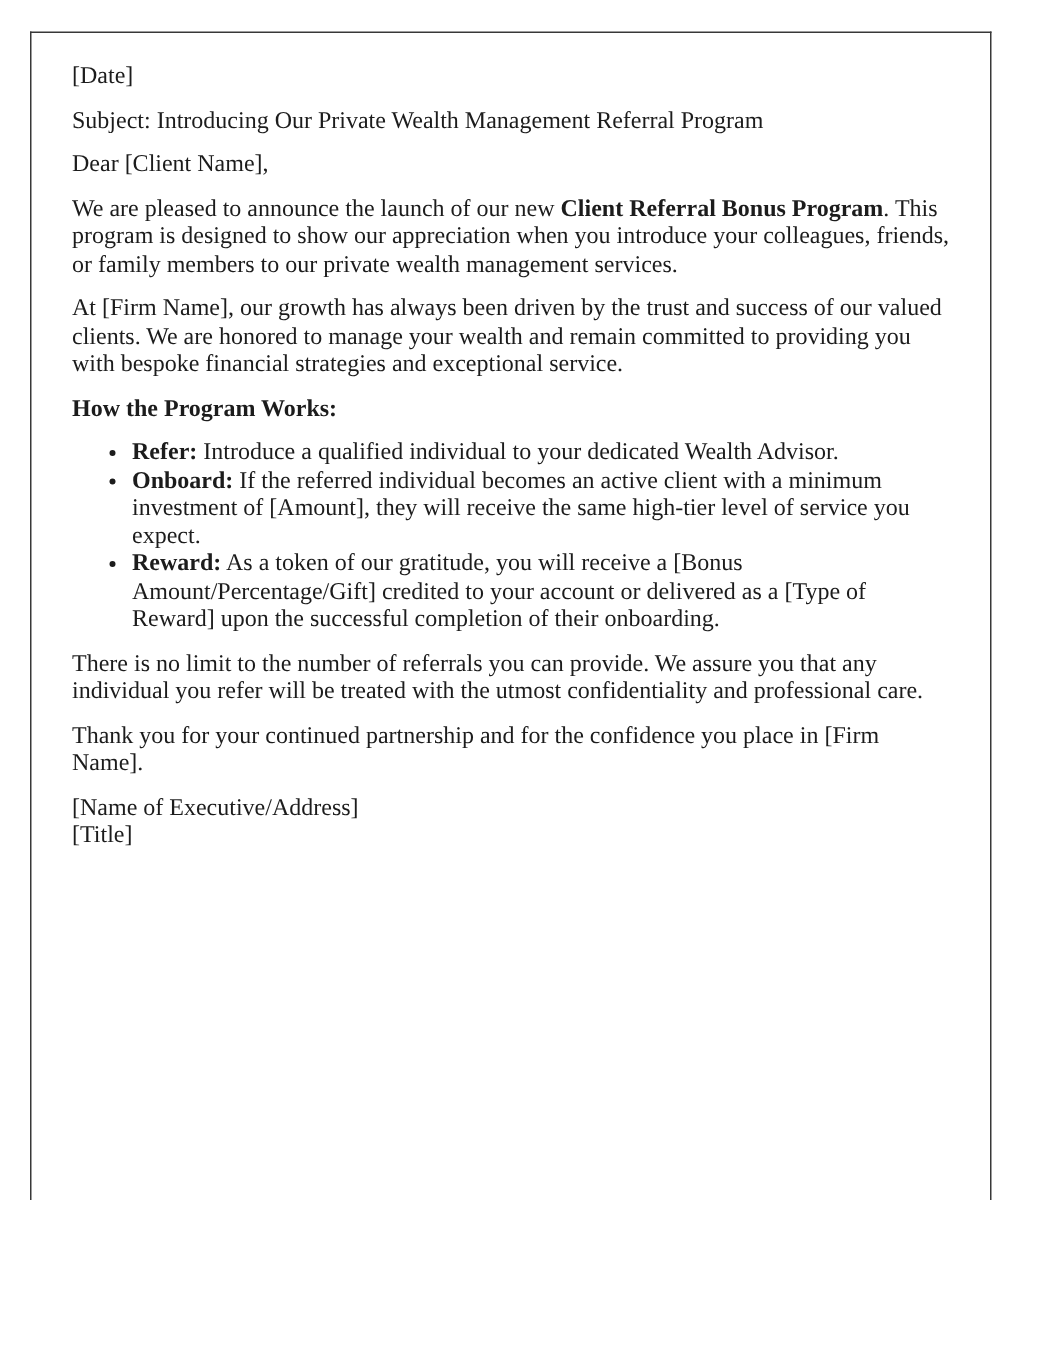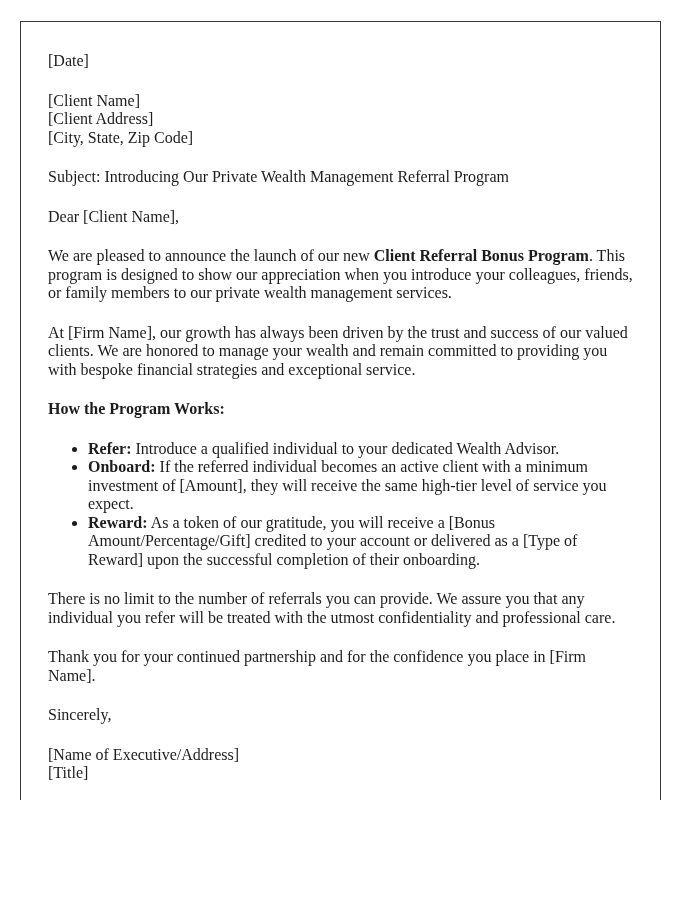--- a/index.html
+++ b/index.html
@@ -21,38 +21,37 @@
     border-bottom: none;
     overflow: hidden;
     background: #ffffff;
     padding: 9px 27px 0 27px;
     font-family: "Liberation Serif", "DejaVu Serif", serif;
     font-size: 16px;
     line-height: 18.5px;
     color: #1c1c1c;
   }
   .page-frame p, .page-frame ul {
-    margin: 21px 0;
+    margin: 11px 0;
     padding: 0;
   }
   .page-frame ul {
     padding-left: 40px;
     list-style-type: disc;
     font-family: Liberation Serif, serif;
   }
   .bold { font-weight: bold; }
 </style>
 </head>
 <body>
 
 <div class="page-frame">
 
   <p>[Date]</p>
 
-  <p><span>[Client Name]</span><br><span>[Client Address]</span><br><span>[City, State, Zip Code]</span></p>
 
   <p>Subject: Introducing Our Private Wealth Management Referral Program</p>
 
   <p>Dear [Client Name],</p>
 
   <p><span>We are pleased to announce the launch of our new </span><span class="bold">Client Referral Bonus Program</span><span>. This program is designed to show our appreciation when you introduce your colleagues, friends, or family members to our private wealth management services.</span></p>
 
   <p>At [Firm Name], our growth has always been driven by the trust and success of our valued clients. We are honored to manage your wealth and remain committed to providing you with bespoke financial strategies and exceptional service.</p>
 
   <p class="bold">How the Program Works:</p>
@@ -61,18 +60,17 @@
     <li><span class="bold">Refer:</span><span> Introduce a qualified individual to your dedicated Wealth Advisor.</span></li>
     <li><span class="bold">Onboard:</span><span> If the referred individual becomes an active client with a minimum investment of [Amount], they will receive the same high-tier level of service you expect.</span></li>
     <li><span class="bold">Reward:</span><span> As a token of our gratitude, you will receive a [Bonus Amount/Percentage/Gift] credited to your account or delivered as a [Type of Reward] upon the successful completion of their onboarding.</span></li>
   </ul>
 
   <p>There is no limit to the number of referrals you can provide. We assure you that any individual you refer will be treated with the utmost confidentiality and professional care.</p>
 
 
   <p>Thank you for your continued partnership and for the confidence you place in [Firm Name].</p>
 
-  <p>Sincerely,</p>
 
 
   <p><span>[Name of Executive/Address]</span><br><span>[Title]</span></p>
 
 </div>
 
 </body></html>

